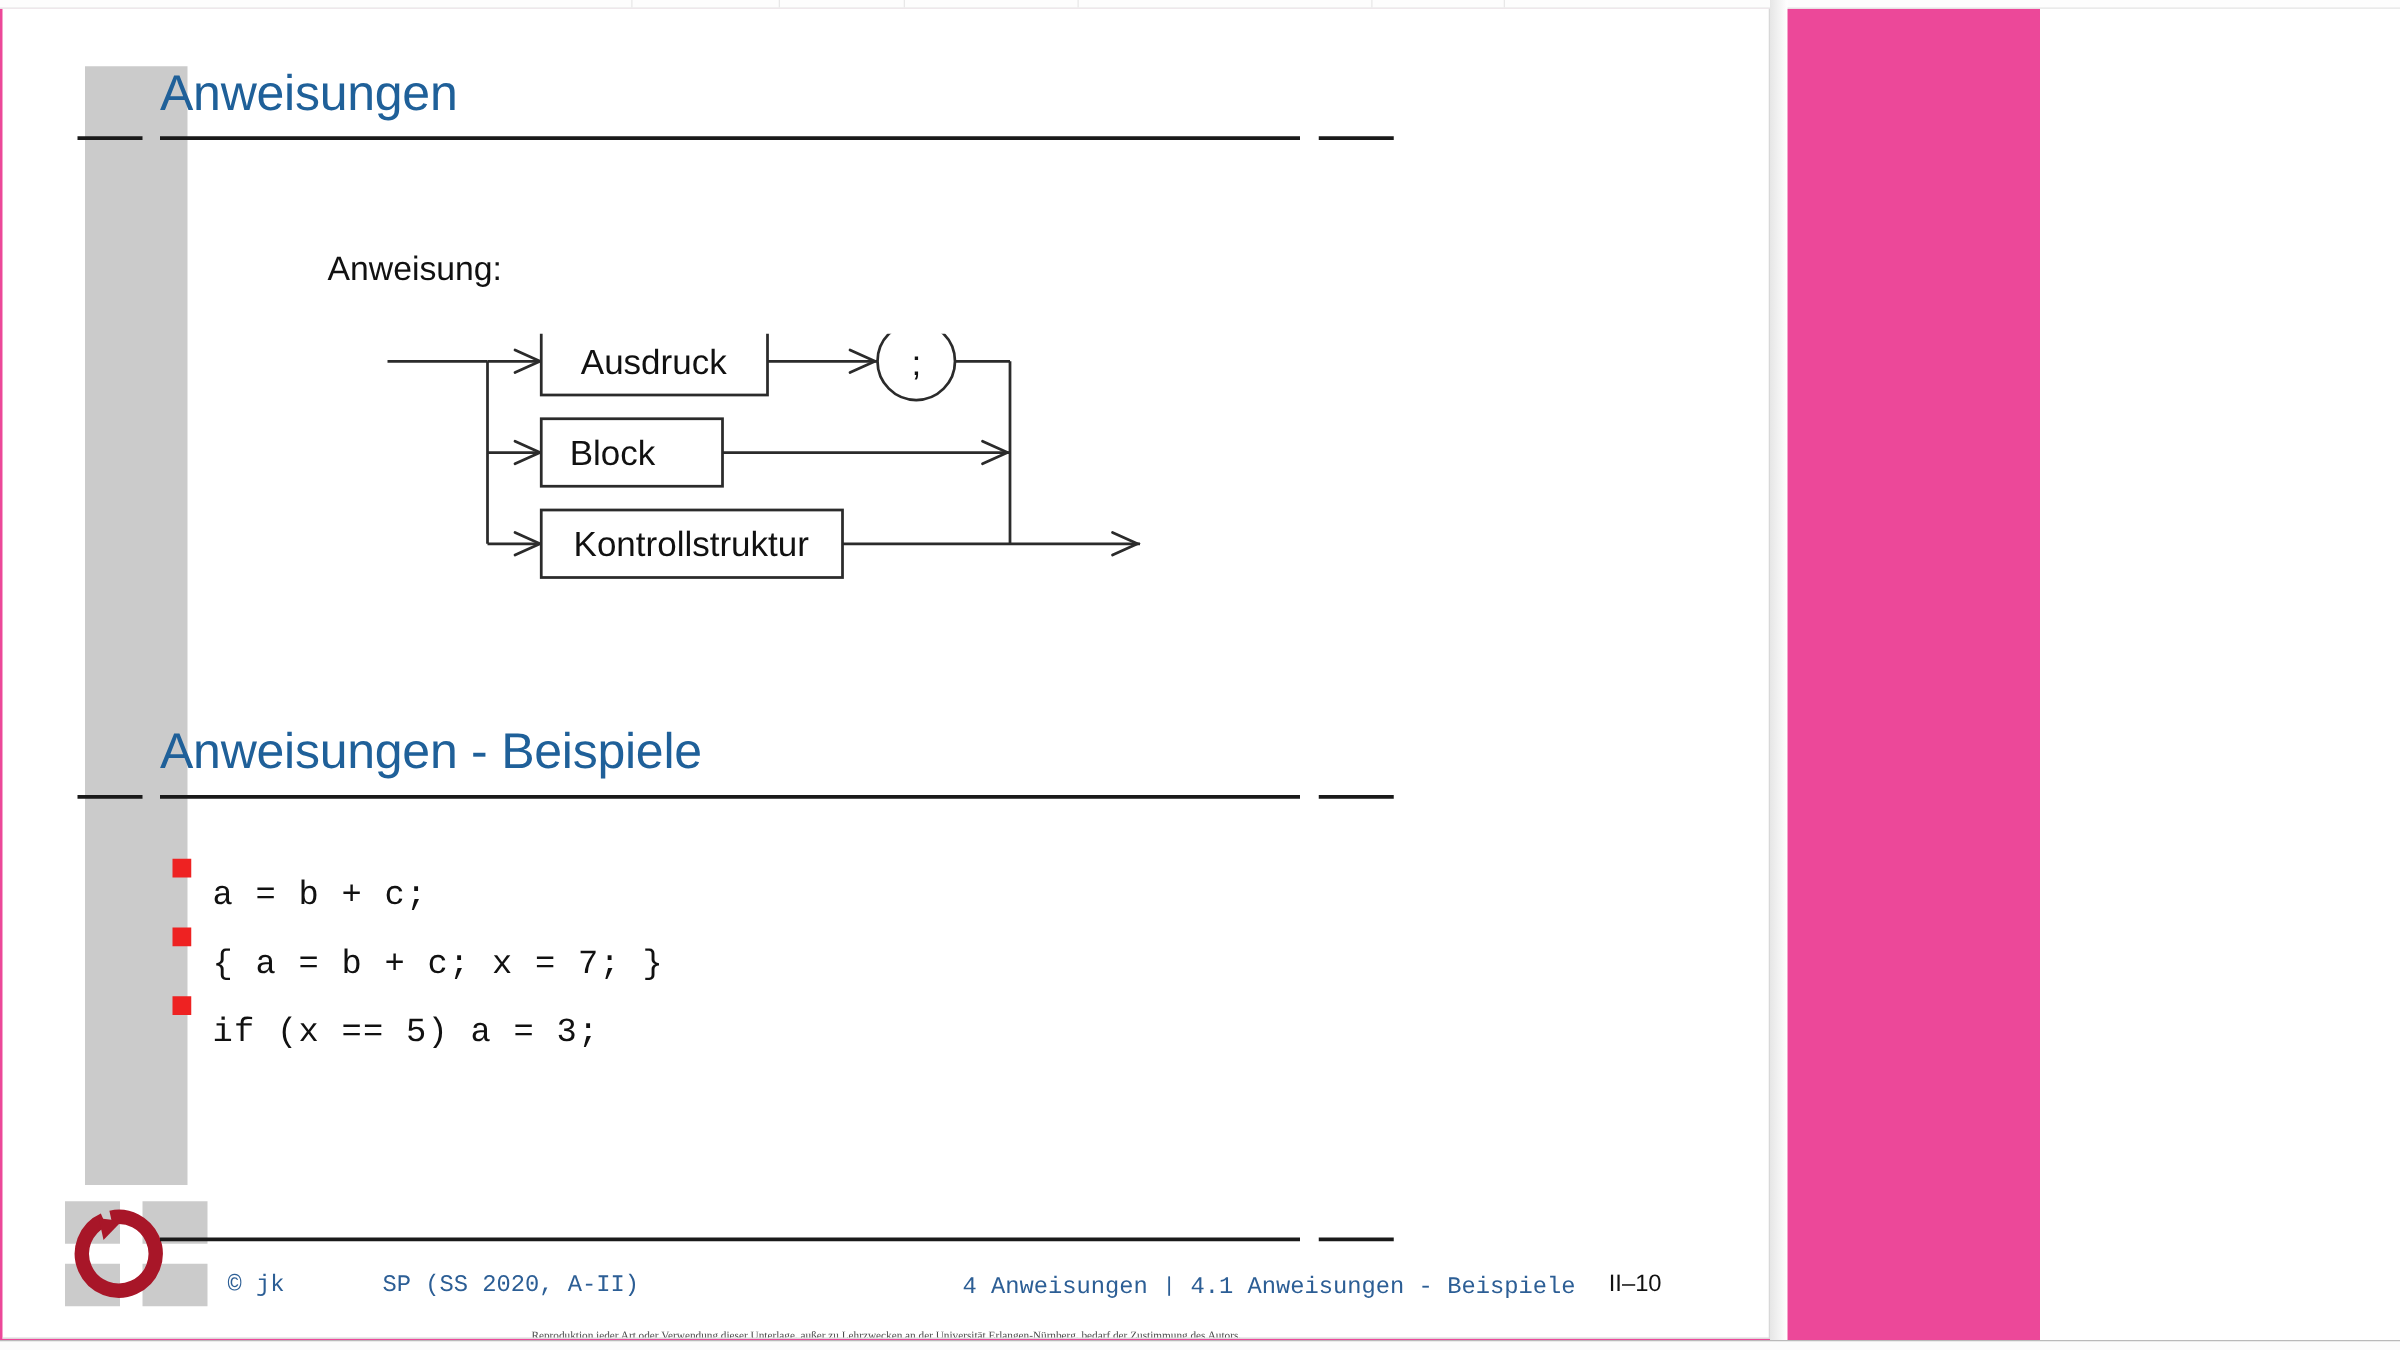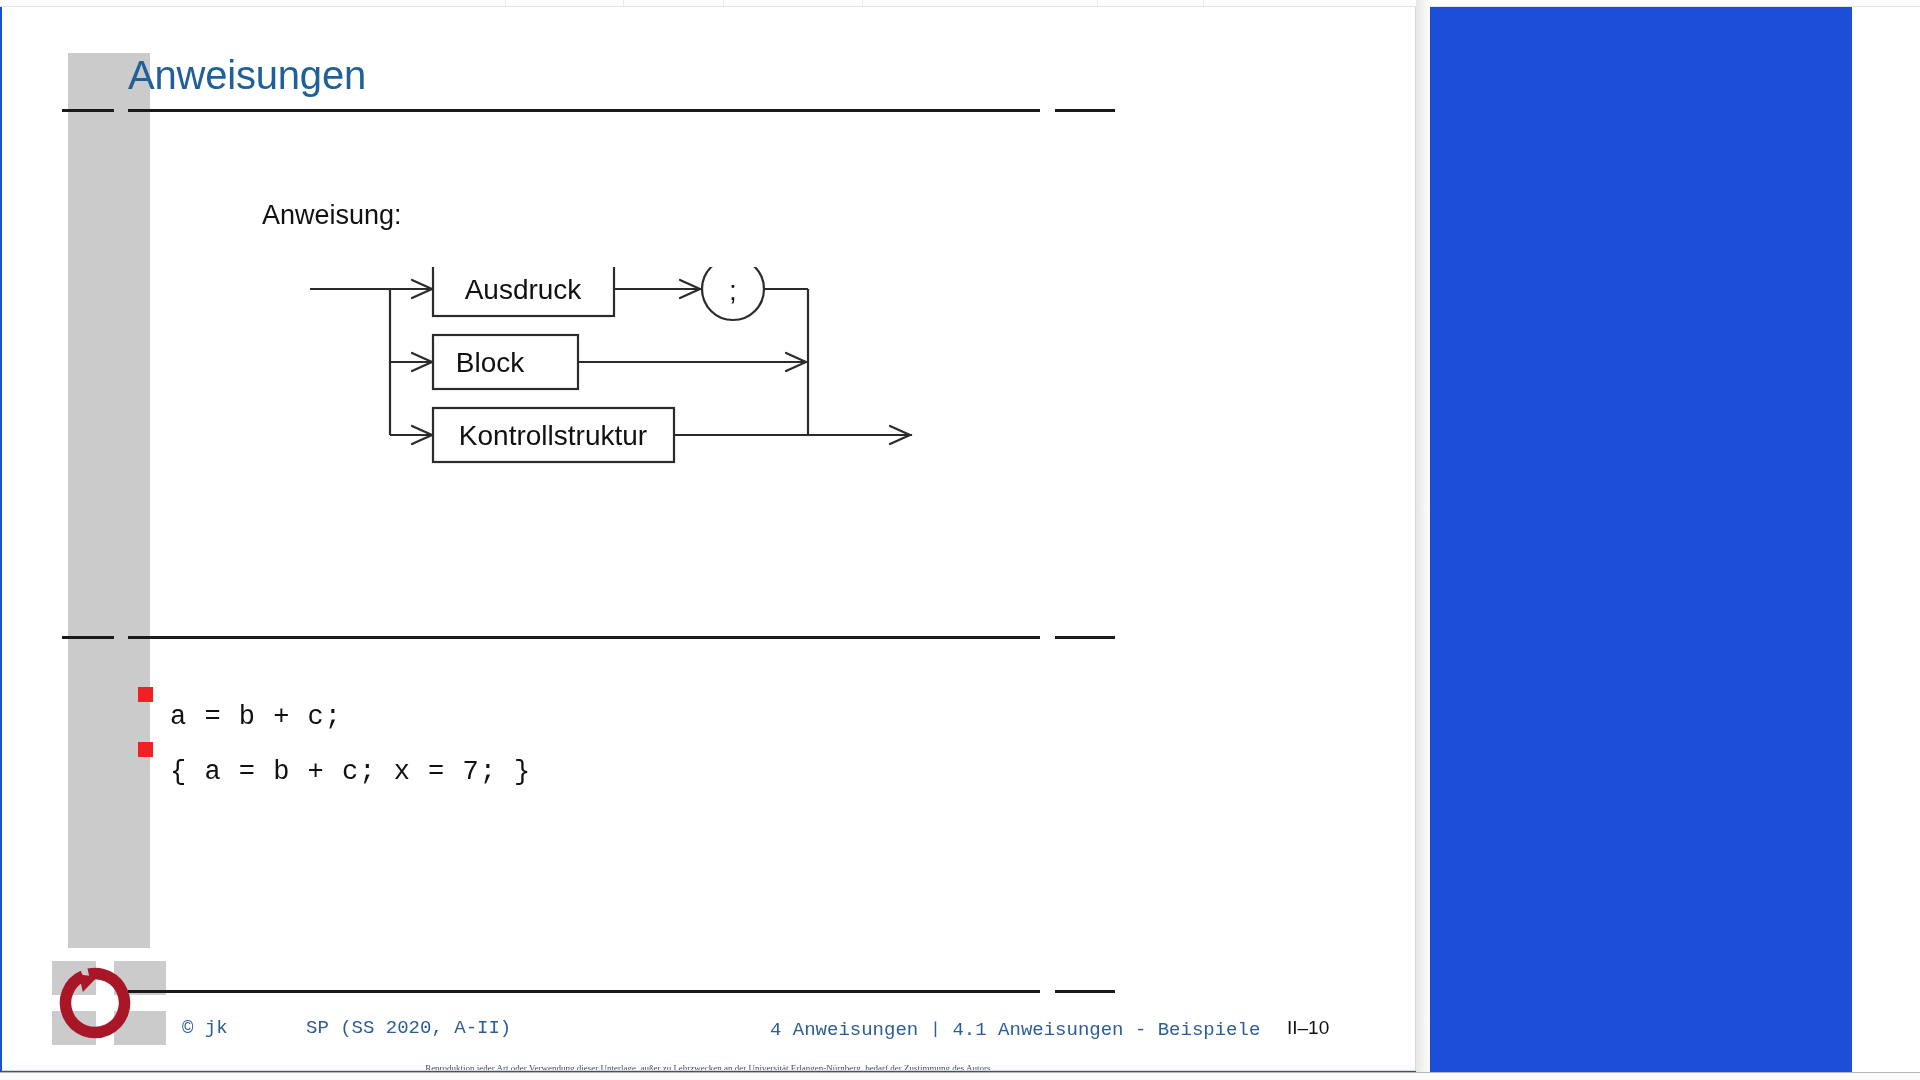--- a/index.html
+++ b/index.html
@@ -6,22 +6,22 @@
   html, body {
     width: 1920px; height: 1080px;
     background: #ffffff;
     font-family: "Liberation Sans", sans-serif;
     overflow: hidden;
   }
 
   
   #viewer-root {
     position: relative;
-    width: 1852px; height: 1080px;
-    background: #1d4ed8;
+    width: 1632px; height: 1080px;
+    background: #ec4899;
   }
   #toolbar-edge {
     position: absolute; left: 0; top: 0;
     width: 1920px; height: 7px;
     background: #fdfdfd;
     border-bottom: 1px solid #e3e3e3;
   }
   #toolbar-ticks {
     position: absolute; left: 505px; top: 0;
     width: 700px; height: 6px;
@@ -271,33 +271,38 @@
         <rect x="171" y="68" width="145" height="54" fill="#ffffff" stroke="#2b2b2b" stroke-width="2.2"></rect>
         <text class="node-text" x="228" y="105" text-anchor="middle">Block</text>
       </g>
 
       <g>
         <rect x="171" y="141" width="241" height="54" fill="#ffffff" stroke="#2b2b2b" stroke-width="2.2"></rect>
         <text class="node-text" x="291" y="178" text-anchor="middle">Kontrollstruktur</text>
       </g>
     </svg>
 
+    <div class="sec-title" id="title-2">Anweisungen - Beispiele</div>
     <div class="rule-main" id="rule-2"></div>
     <div class="rule-stub" id="rule-2-stub"></div>
     <div class="rule-stub" id="rule-2-left"></div>
 
     <div id="bullet-list">
       <div class="bullet-row">
         <span class="bullet-sq"></span>
         <span class="bullet-code">a = b + c;</span>
       </div>
       <div class="bullet-row">
         <span class="bullet-sq"></span>
         <span class="bullet-code">{ a = b + c; x = 7; }</span>
       </div>
+      <div class="bullet-row">
+        <span class="bullet-sq"></span>
+        <span class="bullet-code">if (x == 5) a = 3;</span>
+      </div>
     </div>
 
     <div class="rule-main" id="rule-foot"></div>
     <div class="rule-stub" id="rule-foot-stub"></div>
 
     <div class="foot-text" id="foot-copy">© jk</div>
     <div class="foot-text" id="foot-course">SP (SS 2020, A-II)</div>
     <div class="foot-text" id="foot-section">4  Anweisungen ❘ 4.1  Anweisungen - Beispiele</div>
     <div id="foot-page">II–10</div>
     <div id="foot-legal">Reproduktion jeder Art oder Verwendung dieser Unterlage, außer zu Lehrzwecken an der Universität Erlangen-Nürnberg, bedarf der Zustimmung des Autors.</div>

